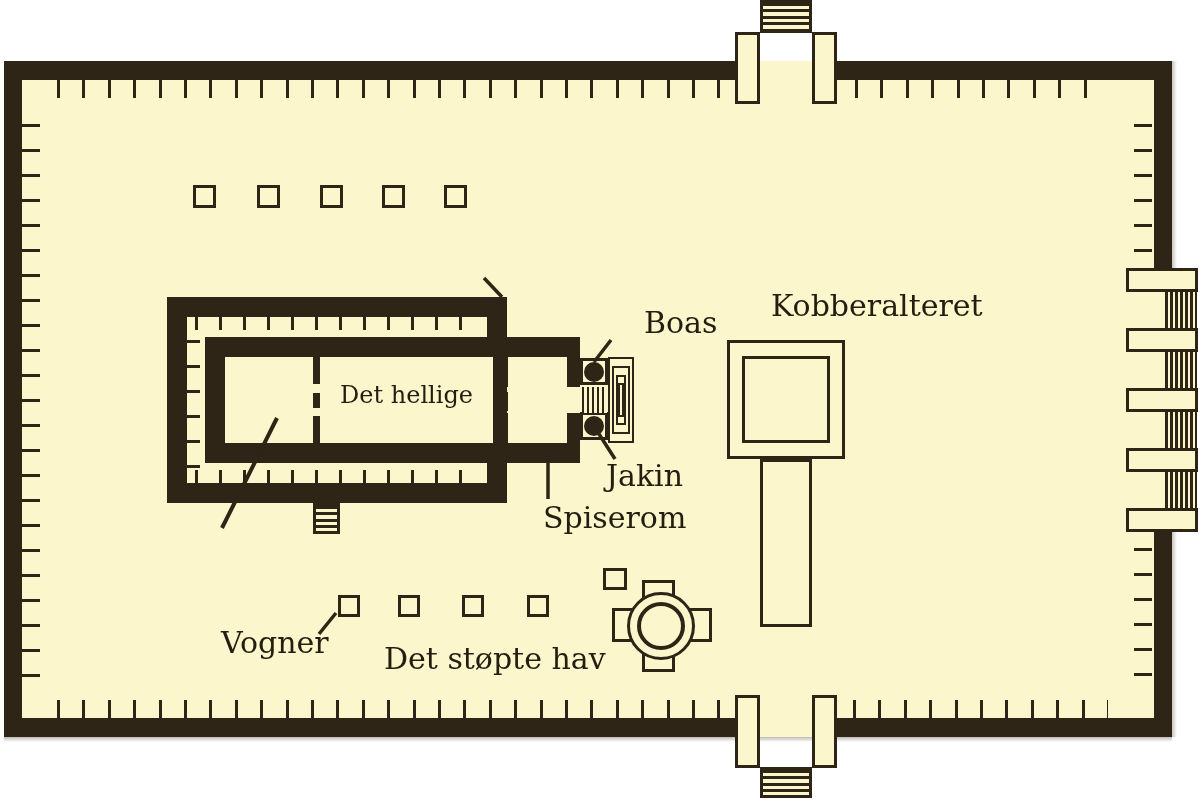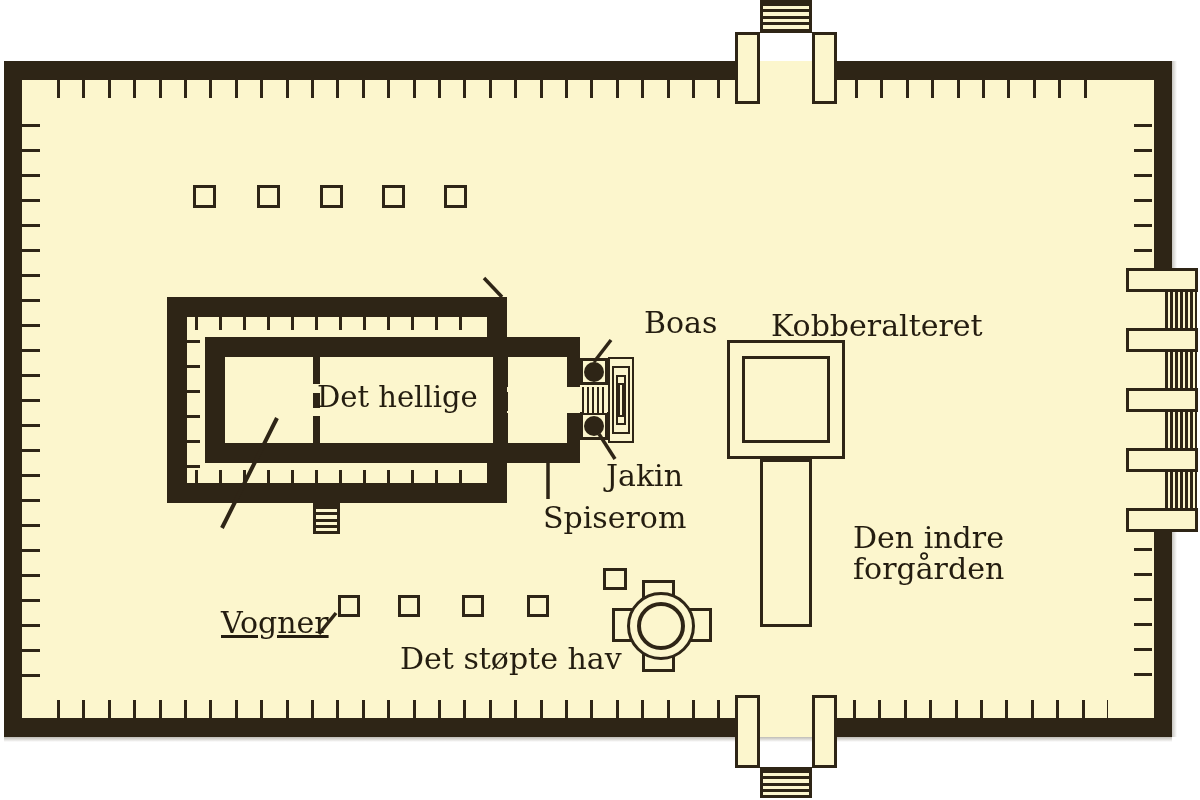--- a/index.html
+++ b/index.html
@@ -125,25 +125,25 @@
   #chh2{left:1165px;top:352px;width:32px;height:36px;}
   #chh3{left:1165px;top:412px;width:32px;height:36px;}
   #chh4{left:1165px;top:472px;width:32px;height:36px;}
 
   
   #lbl-spiserom{left:855px;top:116px;}
   #lbl-sidekamre{left:370px;top:245px;}
   #lbl-boas{left:644px;top:308px;}
   #lbl-jakin{left:606px;top:461px;}
   #lbl-forhallen{left:543px;top:503px;}
-  #lbl-dethellige{left:317px;top:383px;font-size:29px;}
+  #lbl-dethellige{left:340px;top:383px;font-size:24px;}
   #lbl-aller{left:126px;top:531px;}
-  #lbl-vogner{left:221px;top:608px;text-decoration:underline;}
-  #lbl-hav{left:400px;top:644px;}
-  #lbl-kobber{left:771px;top:291px;margin-top:20px;}
+  #lbl-vogner{left:221px;top:628px;}
+  #lbl-hav{left:384px;top:644px;}
+  #lbl-kobber{left:771px;top:291px;}
   #lbl-indre{left:853px;top:523px;}
 </style>
 </head>
 <body>
 
 <div id="plan">
 
   <div id="courtyard" class="cream"></div>
 
   <div id="wall-top-left" class="wall"></div>
@@ -242,16 +242,14 @@
     <line x1="336" y1="613" x2="319" y2="634" stroke="#2e2516" stroke-width="3.5"></line>
   </svg>
 
   <div id="lbl-boas" class="lbl">Boas</div>
   <div id="lbl-jakin" class="lbl">Jakin</div>
   <div id="lbl-forhallen" class="lbl">Spiserom</div>
   <div id="lbl-dethellige" class="lbl">Det hellige</div>
   <div id="lbl-vogner" class="lbl">Vogner</div>
   <div id="lbl-hav" class="lbl">Det støpte hav</div>
   <div id="lbl-kobber" class="lbl">Kobberalteret</div>
-  <div id="lbl-indre" class="lbl">Den indre
-forgården</div>
 
 </div>
 
 </body></html>

